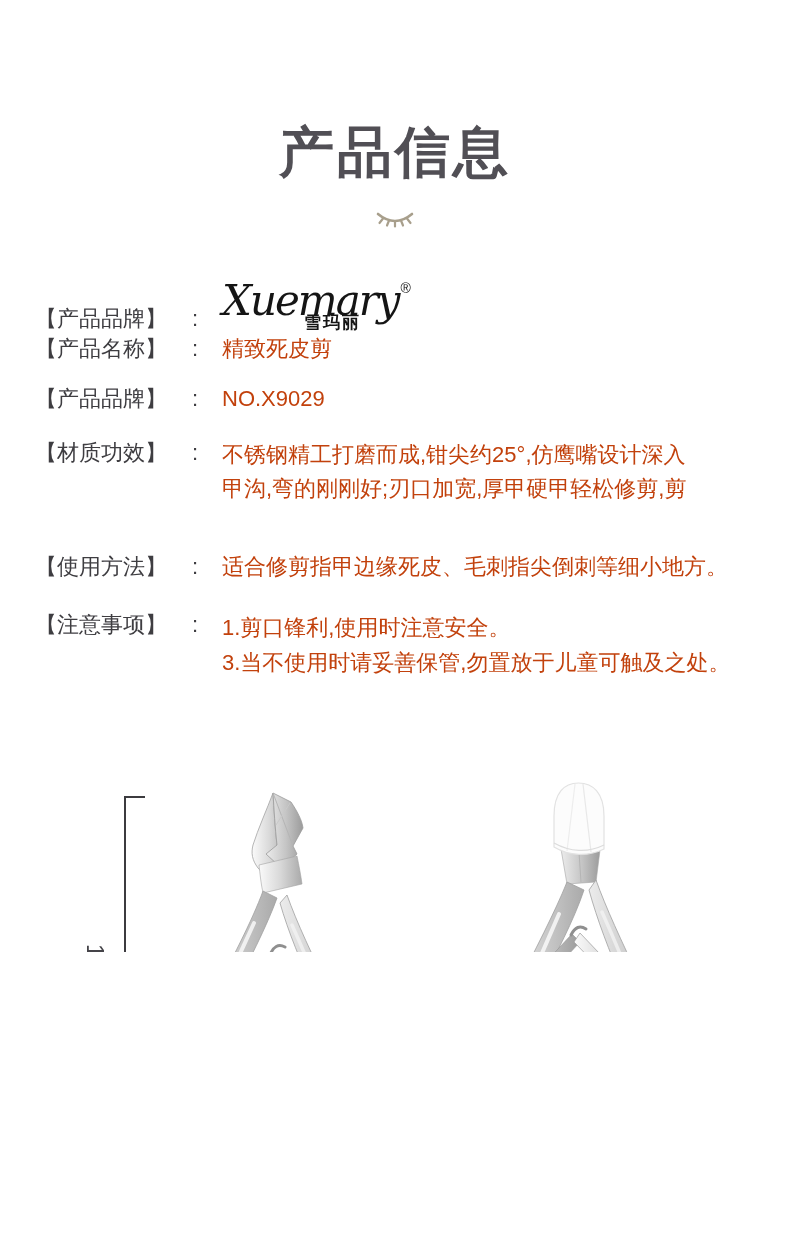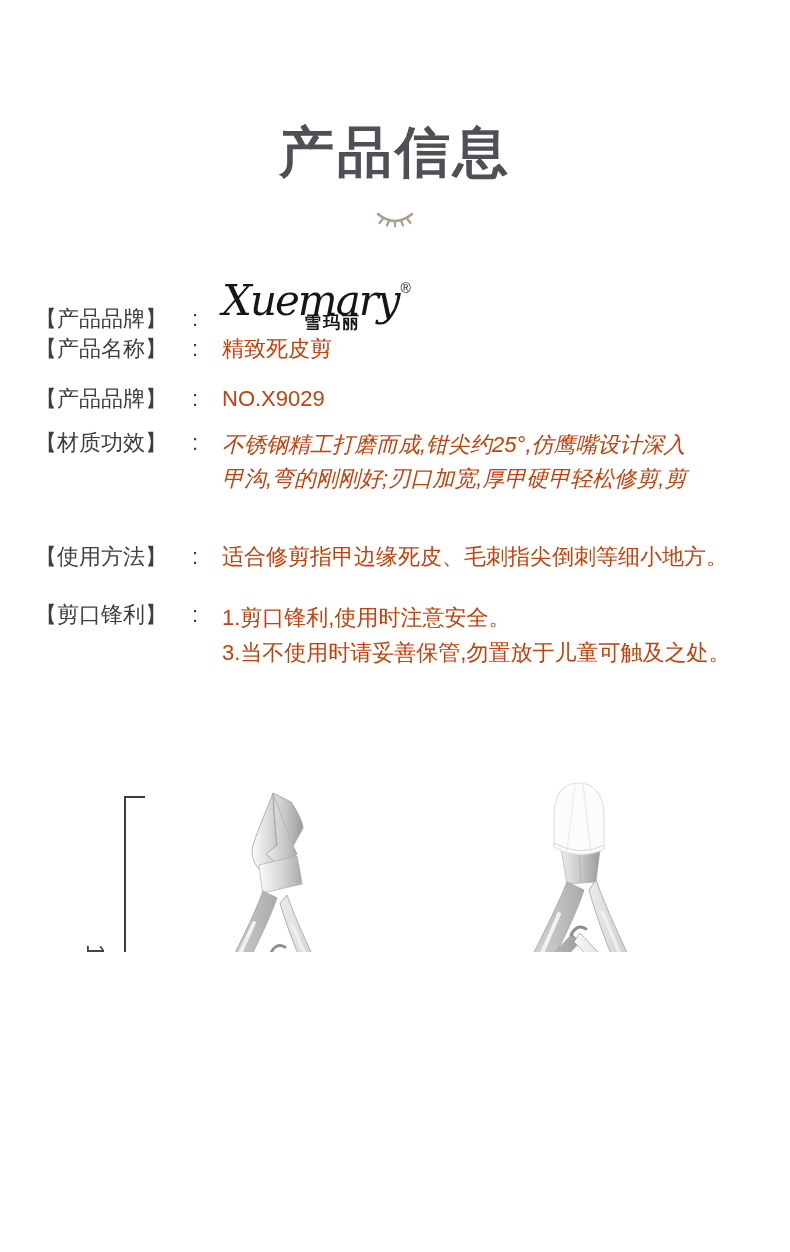--- a/index.html
+++ b/index.html
@@ -17,24 +17,24 @@
   .info{position:absolute;top:262px;left:35px;width:735px;}
   .row{display:flex;align-items:flex-start;}
   .lbl{
     flex:none;width:163px;display:flex;justify-content:space-between;
     font-size:22px;line-height:30px;color:#3e3d41;white-space:nowrap;
   }
   .val{margin-left:24px;font-size:22px;line-height:30px;white-space:nowrap;color:#c2410c;}
   .row-brand{align-items:flex-end;height:72px;}
   .row-name{}
   .row-model{margin-top:20px;}
-  .row-material{margin-top:14px;}
+  .row-material{margin-top:24px;}
   .row-usage{margin-top:46px;}
   .row-notes{margin-top:28px;}
-  .multiline .line{line-height:34px;font-style:italic;}
+  .multiline .line{line-height:34px;}
   .notes .line{line-height:35px;}
   
   .logo{margin-left:24px;position:relative;color:#151515;}
   .logo-script{
     font-family:"DejaVu Serif","Liberation Serif",serif;font-style:italic;
     font-size:42px;letter-spacing:-2px;line-height:44px;
   }
   .logo-reg{font-size:14px;position:relative;top:-22px;left:2px;}
   .logo-cn{font-size:17px;font-weight:700;letter-spacing:2px;margin:-12px 0 0 82px;}
   
@@ -109,21 +109,21 @@
     <div class="row row-usage">
       <div class="lbl">
         <span>【使用方法】</span>
           <span>:</span>
       </div>
       <div class="val">适合修剪指甲边缘死皮、毛刺指尖倒刺等细小地方。</div>
     </div>
 
     <div class="row row-notes">
       <div class="lbl">
-        <span>【剪口锋利】</span>
+        <span>【注意事项】</span>
           <span>:</span>
       </div>
       <div class="val notes">
         <div class="line">1.剪口锋利,使用时注意安全。</div>
         <div class="line">3.当不使用时请妥善保管,勿置放于儿童可触及之处。</div>
       </div>
     </div>
 
   </div>
 

